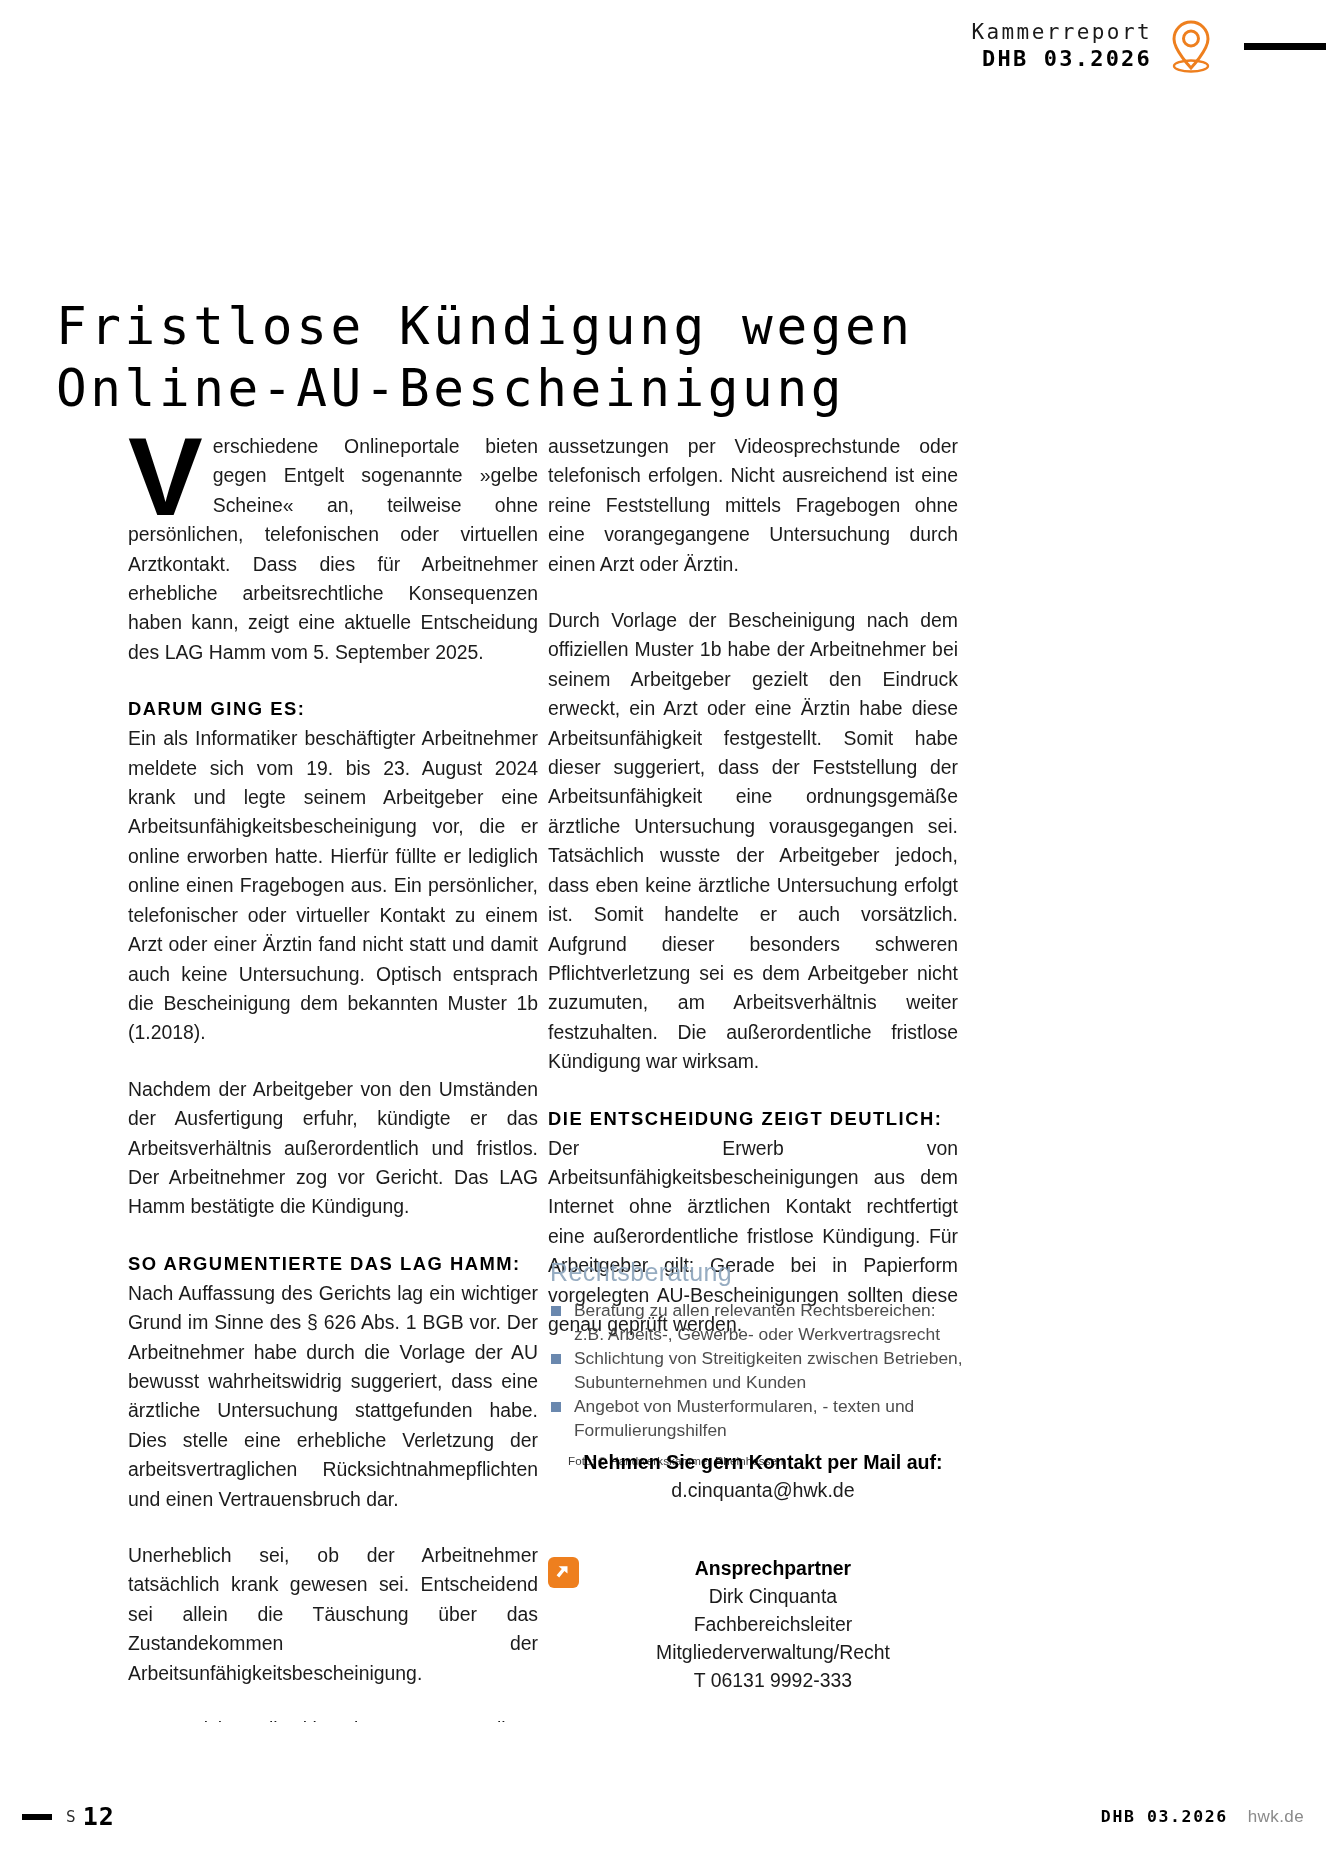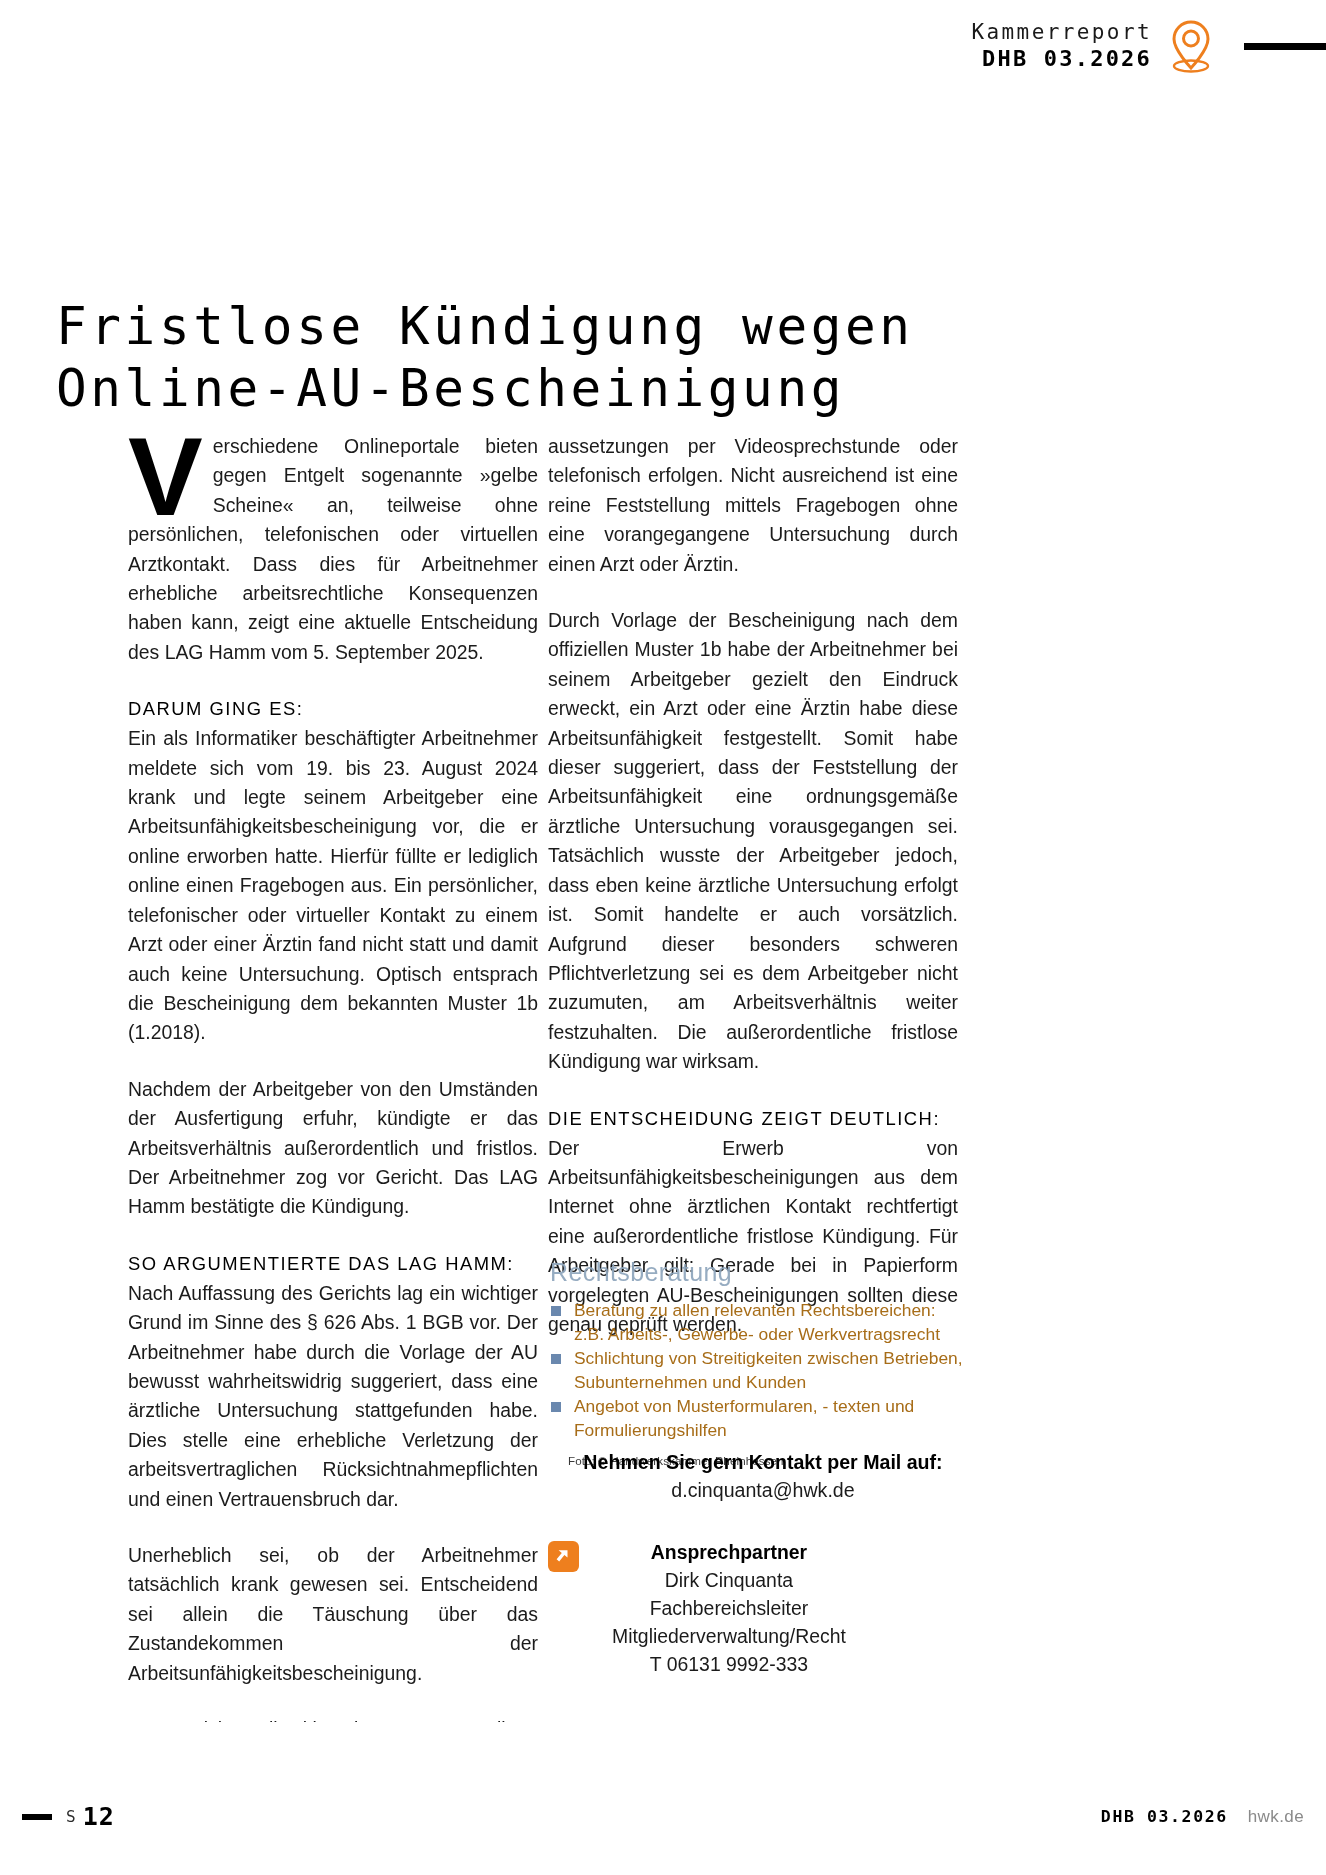--- a/index.html
+++ b/index.html
@@ -101,21 +101,21 @@
   .col-left  { left: 0; overflow: hidden; height: 1290px; }
   .col-right { left: 420px; }
 
   .col p {
     margin: 0 0 27px 0;
   }
 
   .subhead {
     margin: 0 0 0 0;
     font-size: 18.4px;
-    font-weight: normal;
+    font-weight: bold;
     letter-spacing: 1.5px;
     line-height: 30px;
     color: #000000;
     text-transform: uppercase;
     text-align: left;
   }
 
   
   .dropcap {
     float: left;
@@ -147,21 +147,21 @@
   .rb-list {
     list-style: none;
     margin: 0;
     padding: 0;
   }
   .rb-list li {
     position: relative;
     padding-left: 26px;
     font-size: 17.4px;
     line-height: 23.5px;
-    color: #a16207;
+    color: #404040;
     margin-bottom: 1px;
   }
   .rb-bullet {
     position: absolute;
     left: 3px;
     top: 7px;
     width: 10px;
     height: 10px;
     background: #5f7fa8;
     display: block;
@@ -191,21 +191,22 @@
   }
   .contact-mail {
     font-size: 19.6px;
     color: #1b1b1b;
     line-height: 28px;
     margin: 0;
   }
   .ansprech {
     display: flex;
     align-items: flex-start;
-    margin-top: 34px;
+    margin-top: 50px;
+    gap: 44px;
   }
   .ansprech-icon {
     width: 31px;
     height: 31px;
     border-radius: 6px;
     background: #ee7f1e;
     flex: 0 0 auto;
     position: relative;
     margin-top: 3px;
   }

